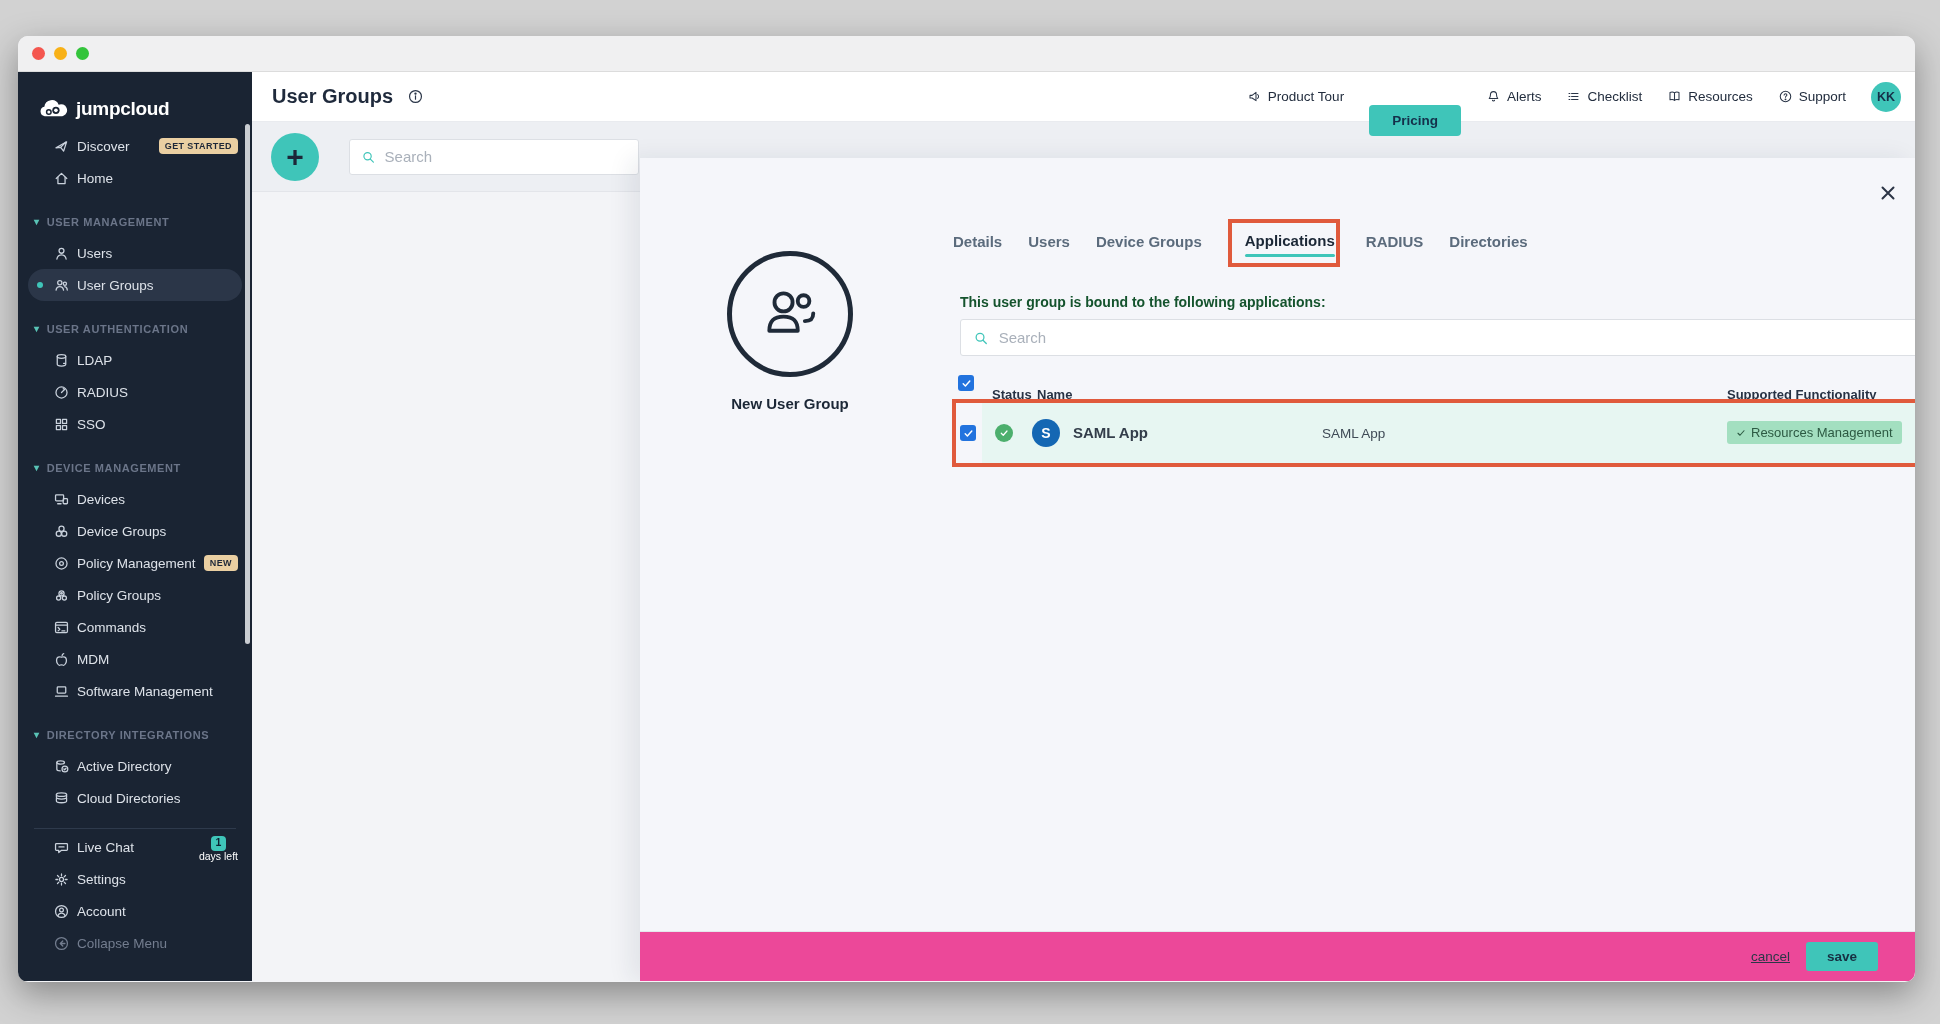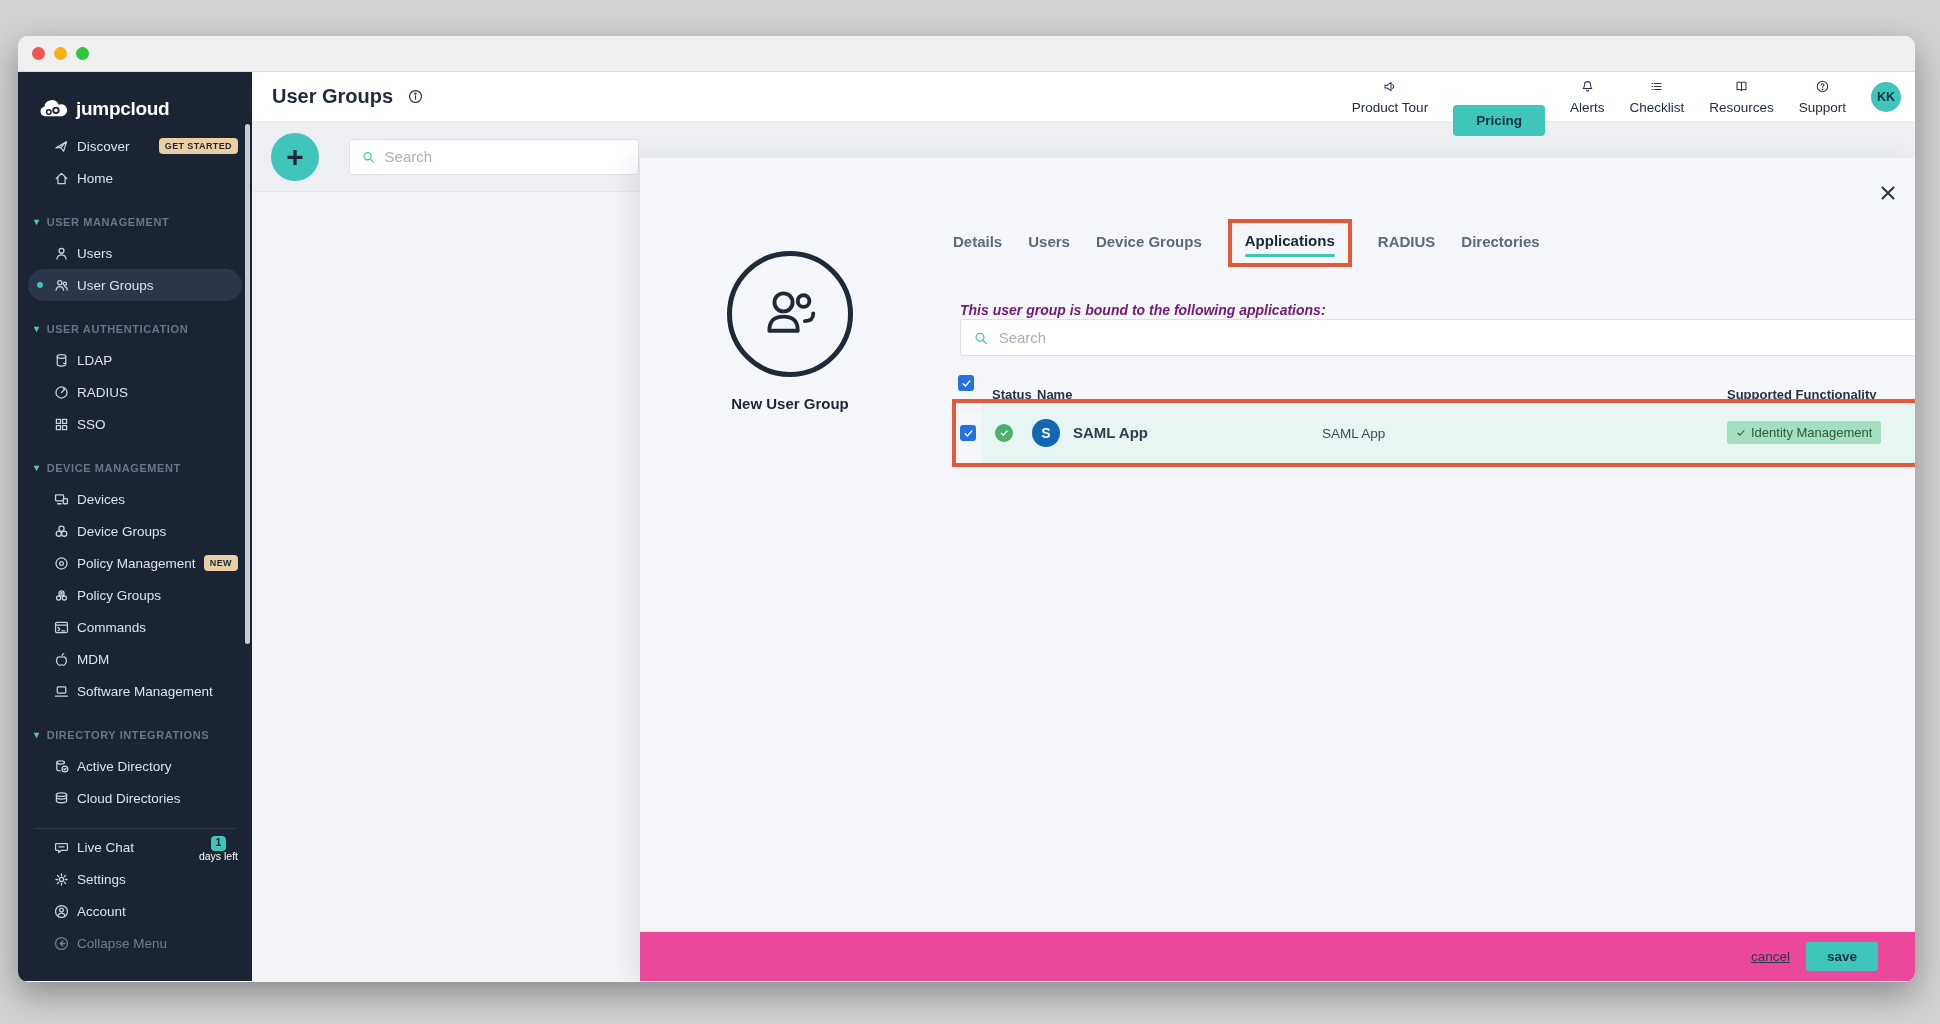--- a/index.html
+++ b/index.html
@@ -53,21 +53,21 @@
   .chat-note { color:#fff; font-size:10.5px; margin-top:0; }
 
   
   .main { flex:1; position:relative; background:#f3f4f7; overflow:hidden; }
   .main-header { height:50px; background:#fff; border-bottom:1px solid #e9ebef;
                  display:flex; align-items:center; padding:0 14px 0 20px; }
   .page-title { font-size:20px; font-weight:bold; color:#1f2a3c; }
   .info-ic { margin-left:14px; color:#2b3648; width:17px; height:17px; }
   .hdr-actions { margin-left:auto; display:flex; align-items:center; gap:25px; }
   .hdr-item { display:flex; align-items:center; gap:6px; font-size:13.5px; color:#222d3e;
-              cursor:pointer; white-space:nowrap;flex-direction:column; }
+              cursor:pointer; white-space:nowrap; }
   .hdr-item svg { width:15px; height:15px; stroke:#2b3648; fill:none; stroke-width:1.4;
                   stroke-linecap:round; stroke-linejoin:round; }
   .pricing-btn { background:var(--accent,#3fc5b9); color:#14304a; font-weight:bold;
                  font-size:13.5px; border:none; border-radius:4px; padding:8px 23px; cursor:pointer;margin-top:48px; }
   .avatar { width:30px; height:30px; border-radius:50%; background:var(--accent,#3fc5b9);
             color:#153049; font-size:12.5px; font-weight:bold; display:flex;
             align-items:center; justify-content:center; cursor:pointer; }
 
   .toolbar { height:70px; background:#edeff3; border-bottom:1px solid #e3e5ea;
              display:flex; align-items:center; padding-left:19px; gap:30px; }
@@ -96,24 +96,24 @@
   .group-name { position:absolute; left:10px; top:237px; width:280px; text-align:center;
                 font-size:15px; font-weight:bold; color:#1b2736; }
 
   .tabs { position:absolute; left:313px; top:58px; height:54px; display:flex;
           align-items:center; gap:26px; }
   .tab { font-size:15px; font-weight:bold; color:#5b6b7c; cursor:pointer; position:relative;
          padding-bottom:4px; }
   .tab.active { color:#1b2736; }
   .tab.active::after { content:""; position:absolute; left:0; right:0; bottom:-4px; height:3px;
                        background:var(--accent,#3fc5b9); border-radius:2px; }
-  .annotation-box { border:4px solid var(--annotation,#e05a3c); padding:9px 13px 13px 13px; }
-
-  .bound-text { position:absolute; left:320px; top:144px; font-size:14px; font-weight:bold;
-                color:#701a75;font-style:italic; }
+  .annotation-box { border:4px solid var(--annotation,#e05a3c); padding:9px 1px 13px 13px; }
+
+  .bound-text { position:absolute; left:320px; top:136px; font-size:14px; font-weight:bold;
+                color:#14532d; }
   .panel-search { position:absolute; left:320px; top:161px; width:1137px; height:37px;
                   background:#fff; border:1px solid #dcdfe4; border-radius:3px;
                   display:flex; align-items:center; gap:10px; padding:0 12px; }
 
   .thead { position:absolute; left:0; top:214px; height:28px; width:100%;
            font-size:13px; font-weight:bold; color:#273244; }
   .thead span { position:absolute; top:15px; }
   .th-status{ left:352px; } .th-name{ left:397px; } .th-display{ left:686px; }
   .th-supported{ left:1087px; }
   .sort-arrow { font-size:9px; color:#273244; margin-left:4px; }
@@ -523,21 +523,21 @@
                 <path d="M4.5 10.5l4 4 7.5-8.5"></path>
               </svg>
           </span>
           <span class="app-avatar">S</span>
           <span class="row-name">SAML App</span>
           <span class="row-display">SAML App</span>
           <span class="func-badge">
             <svg viewBox="0 0 20 20">
                 <path d="M4 10.5l4 4 8-9"></path>
               </svg>
-            <span>Identity Management</span>
+            <span>Resources Management</span>
           </span>
         </div>
 
         <div class="drawer-footer">
           <span class="cancel-link">cancel</span>
           <button class="save-btn">save</button>
         </div>
       </div>
     </div>
   </div>

